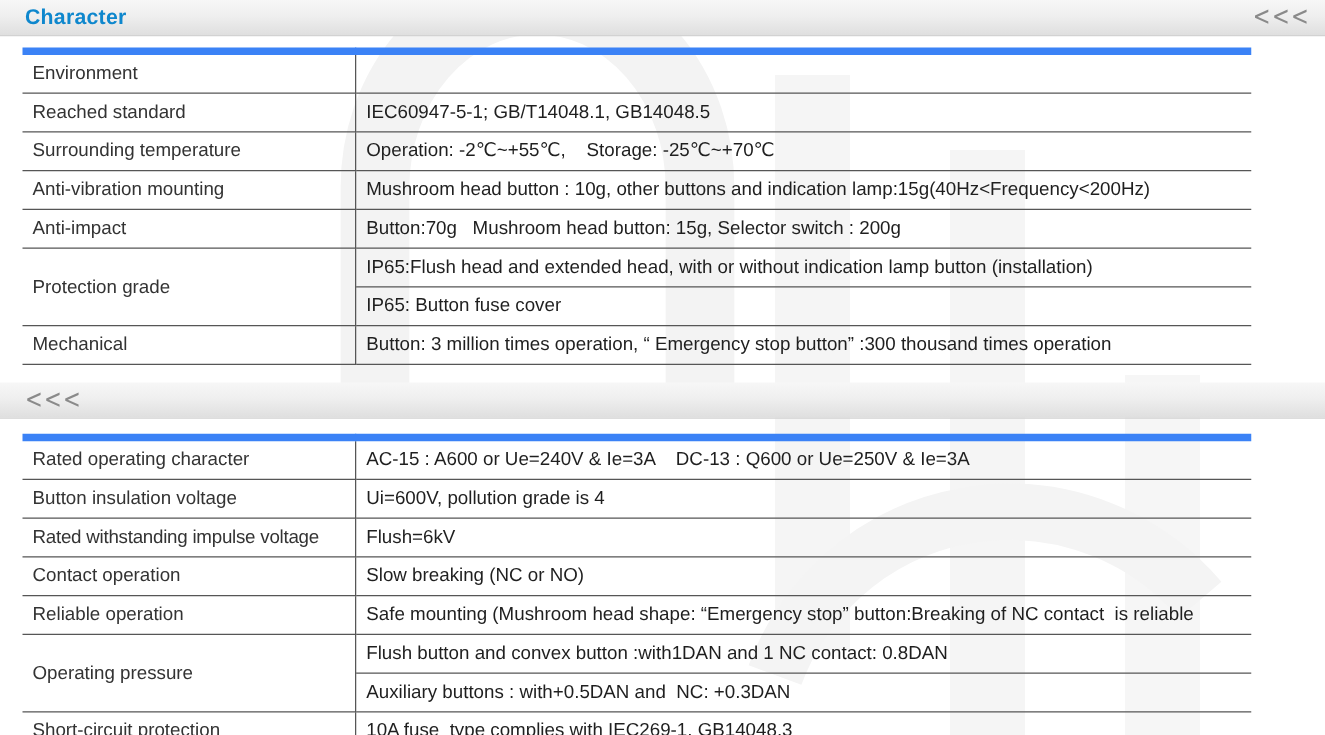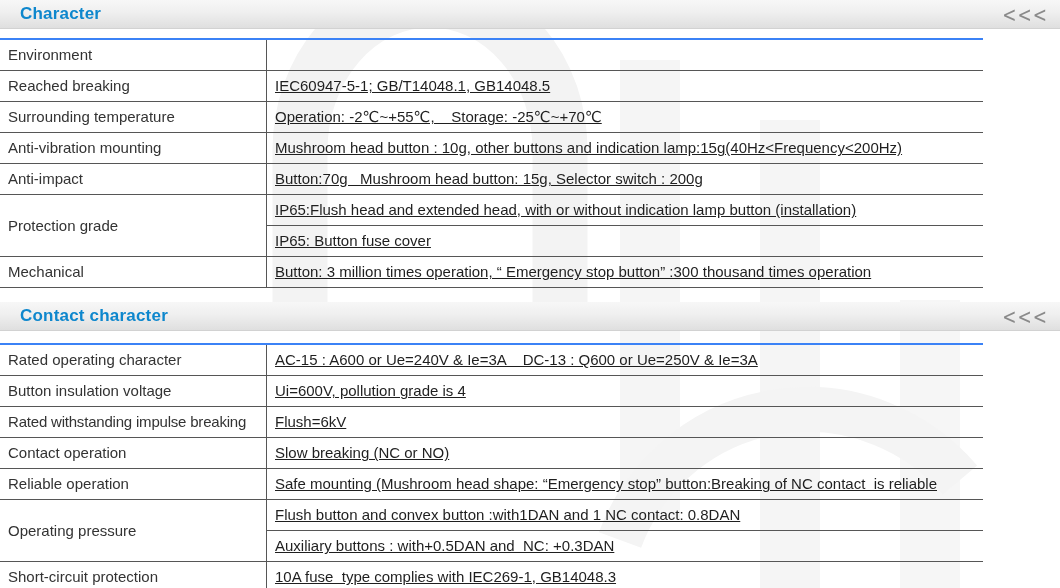--- a/index.html
+++ b/index.html
@@ -34,42 +34,42 @@
     transform:scaleY(1.25);
     cursor:pointer;
     font-family:"DejaVu Sans",sans-serif;
   }
 
   table.spec{
     width:983px;
     border-collapse:collapse;
     table-layout:fixed;
     background:transparent;
-    border-top:2px solid #3b82f6;
+    border-top:6px solid #3b82f6;
     border-bottom:1px solid #565656;
+    margin-left:18px;
   }
   table.spec td{
     border-bottom:1px solid #565656;
     height:30px;
     vertical-align:middle;
     font-size:15px;
     padding:0 8px;
     white-space:pre-wrap;
     overflow:hidden;
     line-height:1.15;
   }
   td.label{
     width:250px;
     border-right:1px solid #565656;
     color:#333333;
   }
   td.value{
     padding-left:13px;
     color:#1f1f1f;
-    text-decoration:underline;
   }
   td.small{font-size:13.6px;}
   td.condensed{font-size:13.6px;letter-spacing:-0.2px;}
 
   .t1{margin-top:9px;}
   .bar2{margin-top:14px;}
   .t2{margin-top:12px;}
 </style>
 </head>
 <body>
@@ -91,21 +91,21 @@
     <span class="chevrons">&lt;&lt;&lt;</span>
   </div>
 
   <table class="spec t1">
     <tbody>
       <tr>
         <td class="label">Environment</td>
         <td class="value"></td>
       </tr>
       <tr>
-        <td class="label">Reached breaking</td>
+        <td class="label">Reached standard</td>
         <td class="value">IEC60947-5-1; GB/T14048.1, GB14048.5</td>
       </tr>
       <tr>
         <td class="label">Surrounding temperature</td>
         <td class="value">Operation: -2℃~+55℃,    Storage: -25℃~+70℃</td>
       </tr>
       <tr>
         <td class="label">Anti-vibration mounting</td>
         <td class="value">Mushroom head button : 10g, other buttons and indication lamp:15g(40Hz&lt;Frequency&lt;200Hz)</td>
       </tr>
@@ -121,36 +121,35 @@
         <td class="value">IP65: Button fuse cover</td>
       </tr>
       <tr>
         <td class="label">Mechanical</td>
         <td class="value small">Button: 3 million times operation, “ Emergency stop button” :300 thousand times operation</td>
       </tr>
     </tbody>
   </table>
 
   <div class="section-bar bar2">
-    <span class="section-title">Contact character</span>
     <span class="chevrons">&lt;&lt;&lt;</span>
   </div>
 
   <table class="spec t2">
     <tbody>
       <tr>
         <td class="label">Rated operating character</td>
         <td class="value">AC-15 : A600 or Ue=240V &amp; Ie=3A    DC-13 : Q600 or Ue=250V &amp; Ie=3A</td>
       </tr>
       <tr>
         <td class="label">Button insulation voltage</td>
         <td class="value">Ui=600V, pollution grade is 4</td>
       </tr>
       <tr>
-        <td class="label condensed">Rated withstanding impulse breaking</td>
+        <td class="label condensed">Rated withstanding impulse voltage</td>
         <td class="value">Flush=6kV</td>
       </tr>
       <tr>
         <td class="label">Contact operation</td>
         <td class="value">Slow breaking (NC or NO)</td>
       </tr>
       <tr>
         <td class="label">Reliable operation</td>
         <td class="value small">Safe mounting (Mushroom head shape: “Emergency stop” button:Breaking of NC contact  is reliable</td>
       </tr>

